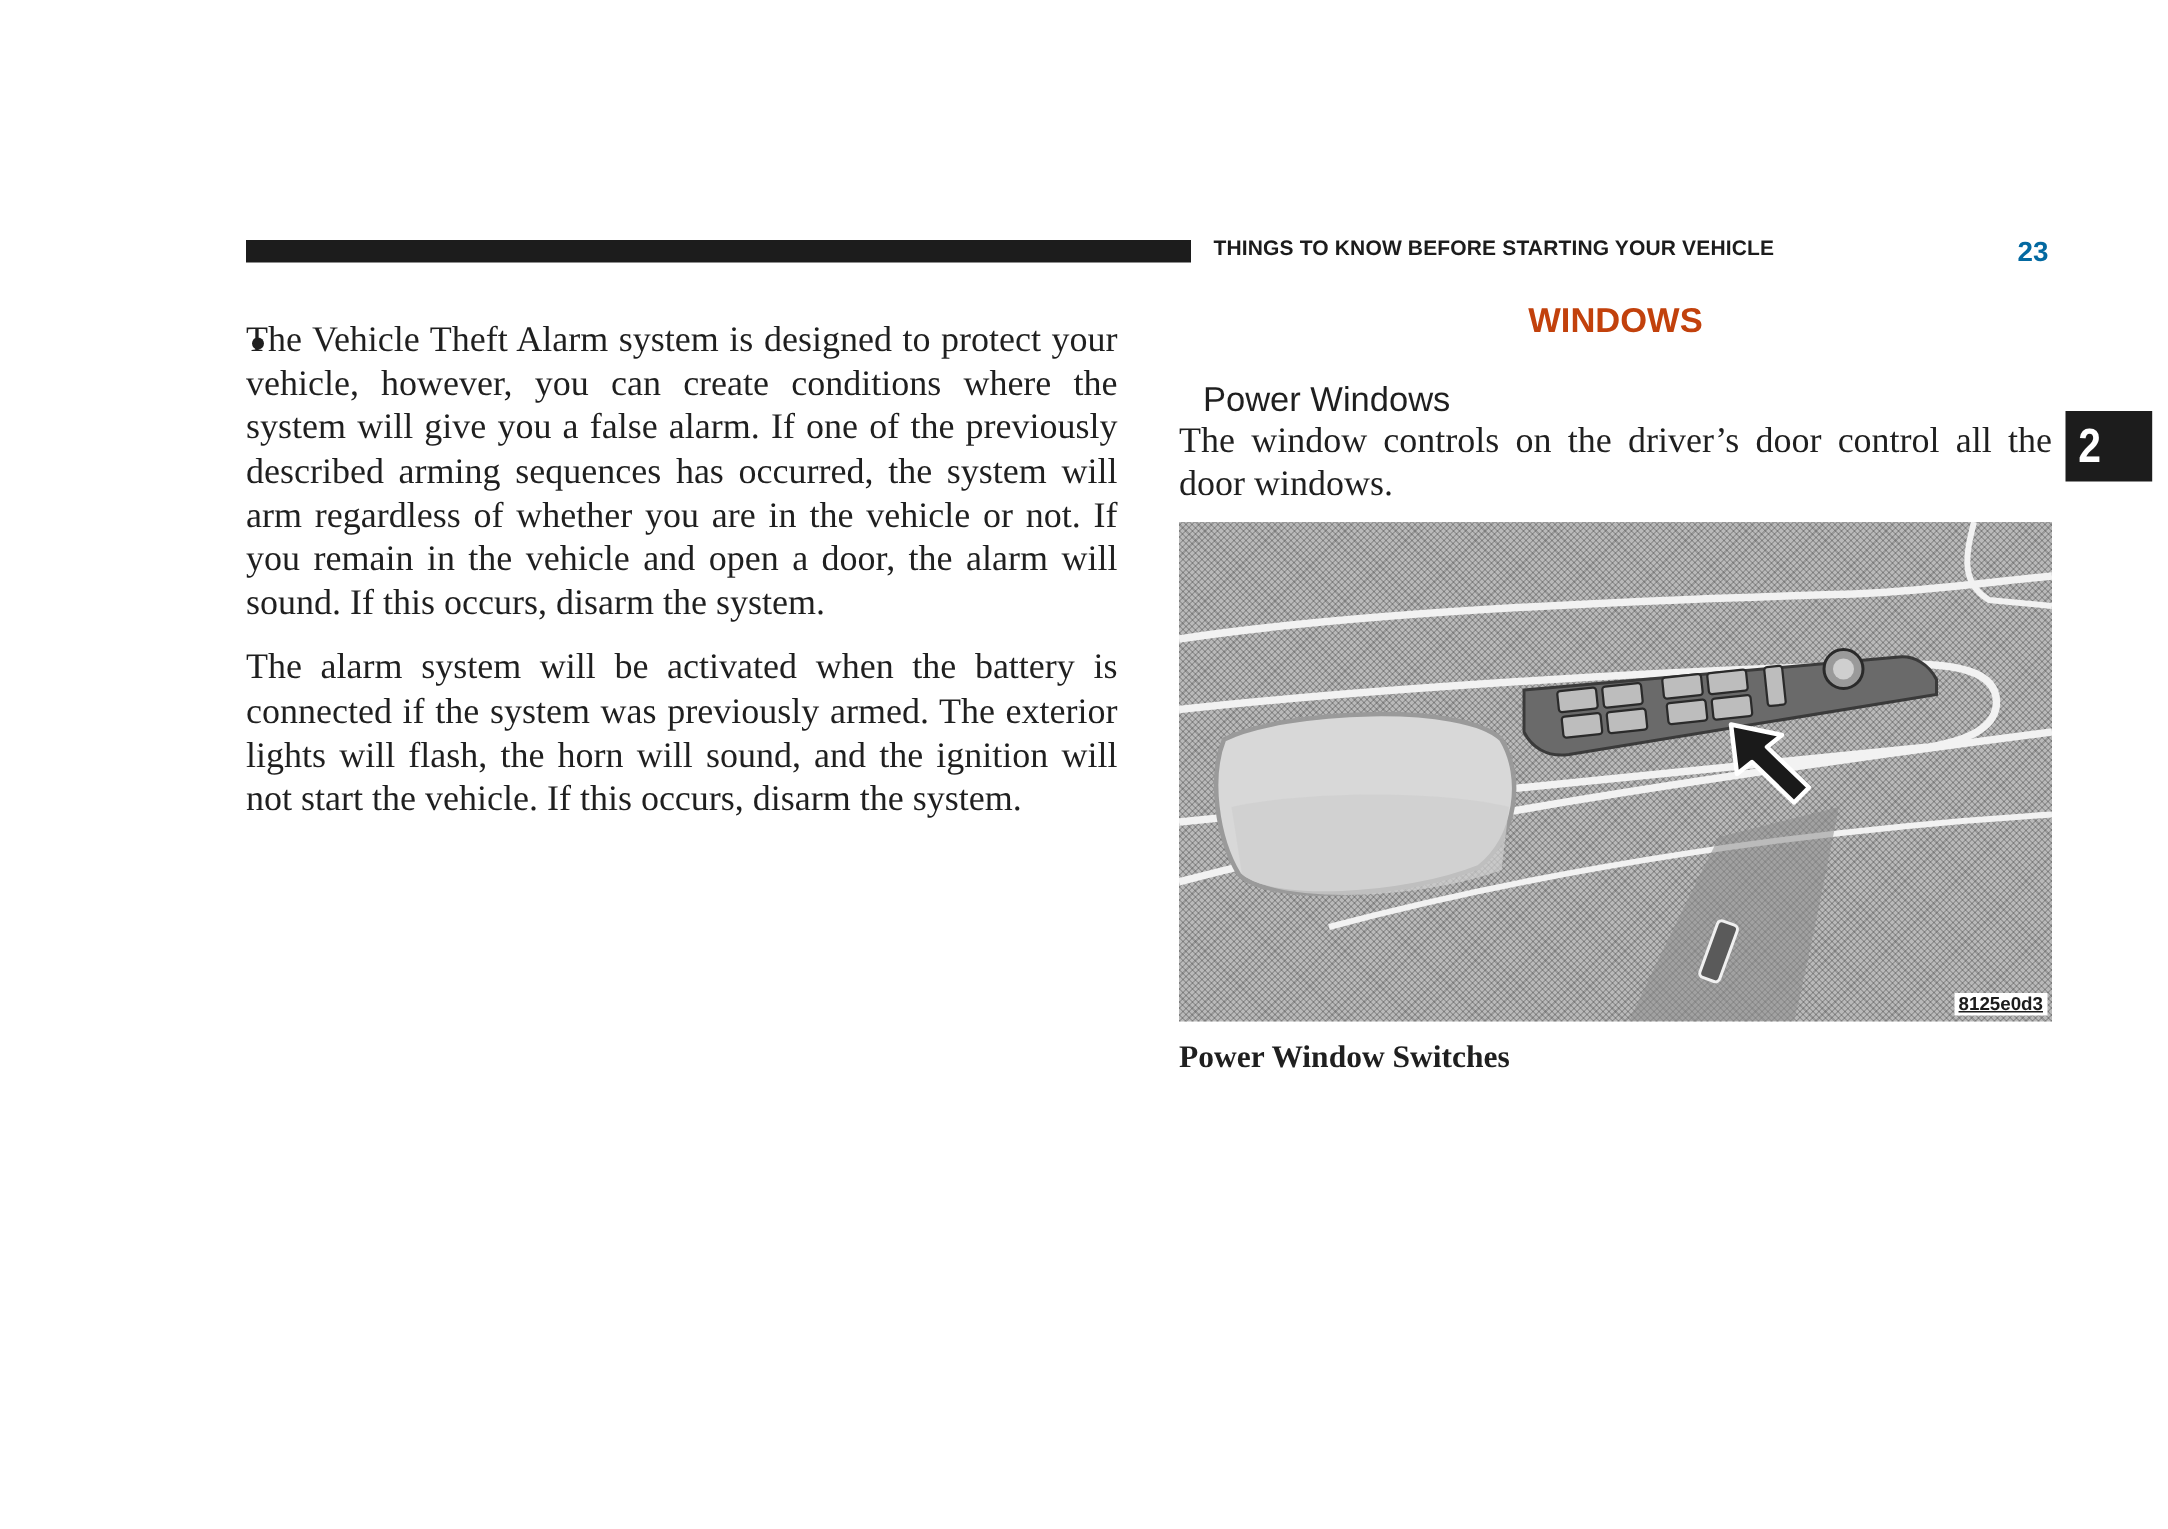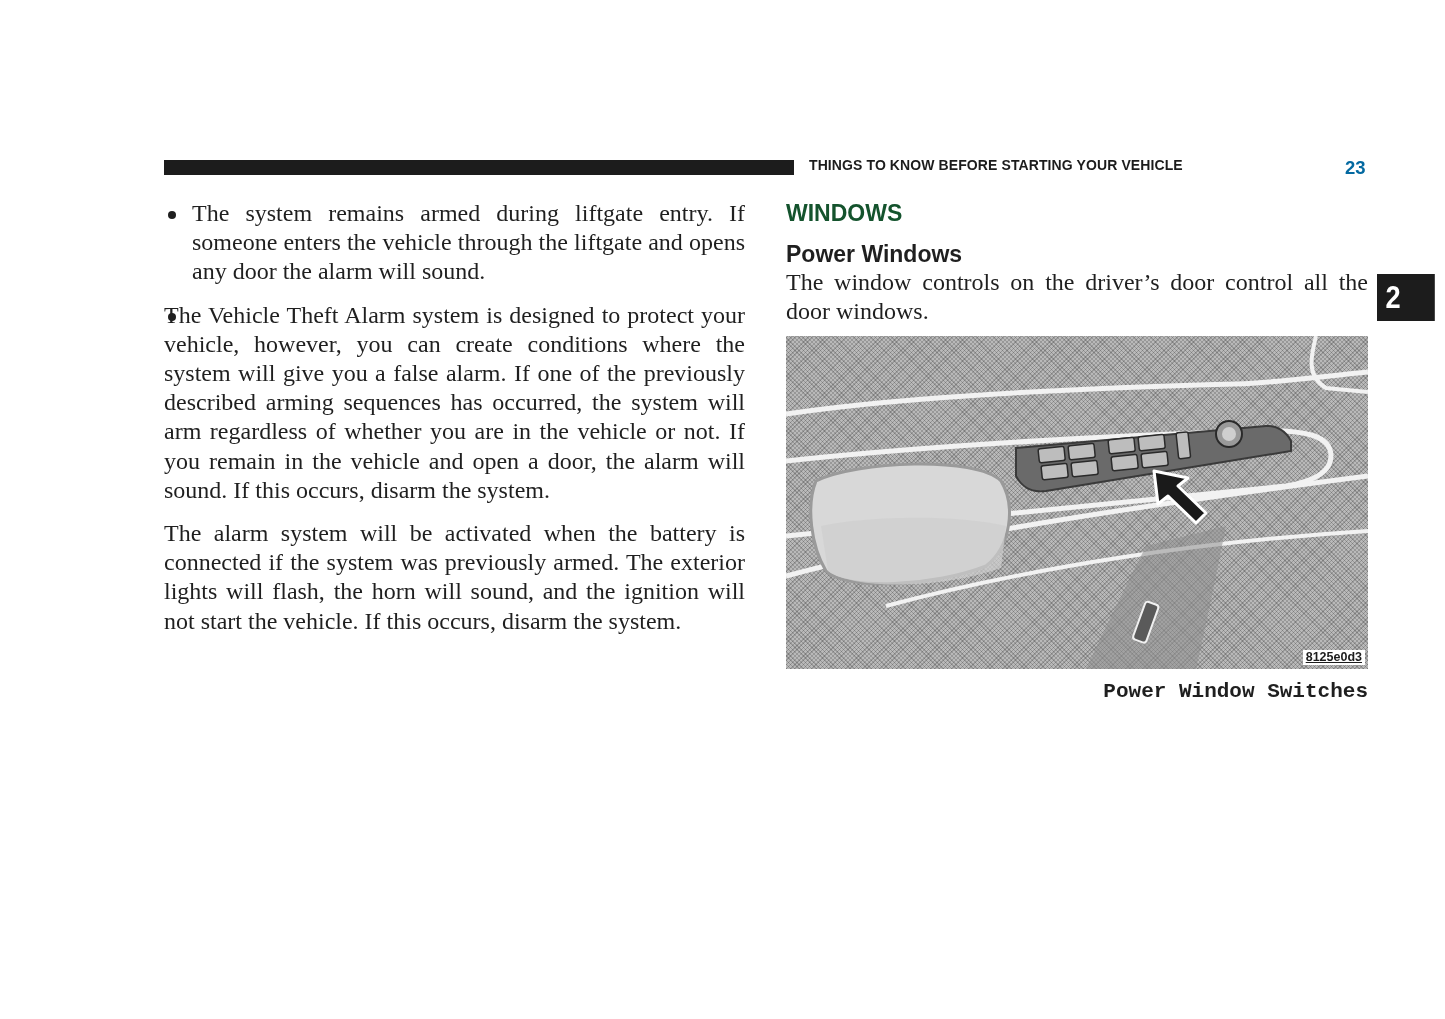--- a/index.html
+++ b/index.html
@@ -99,29 +99,30 @@
     .para {
       margin: 0 0 14px 0;
       text-align: justify;
       text-align-last: left;
     }
     .h-section {
       font-family: "Liberation Sans", sans-serif;
       font-weight: bold;
       font-size: 23px;
       line-height: 30px;
-      margin: 0 0 12px 0;
-      color: #14532d;
+      margin: 0 0 24px 0;
+      color: #c2410c;
+      text-align: center;
     }
     .h-sub {
       font-family: "Liberation Sans", sans-serif;
-      font-weight: bold;
+      font-weight: normal;
       font-size: 23px;
       line-height: 28px;
-      margin: 0 0 0 0;
+      margin: 0 0 0 16px;
       color: #1f1f1f;
     }
     .figure {
       position: relative;
       width: 582px;
       height: 333px;
       margin-top: 10px;
       background-color: #b9b9b9;
       background-image:
         repeating-linear-gradient(45deg, rgba(0,0,0,0.18) 0 1px, transparent 1px 3px),
@@ -140,43 +141,39 @@
       background: #ffffff;
       font-family: "Liberation Sans", sans-serif;
       font-weight: bold;
       font-size: 12.5px;
       line-height: 15px;
       padding: 0 3px;
       color: #1c1c1c;
       text-decoration: underline;
     }
     .caption {
-      text-align: right;
-      font-family: Liberation Mono, monospace;
+      text-align: left;
+      font-family: Liberation Serif, serif;
       font-weight: bold;
       font-size: 21px;
       line-height: 26px;
       margin: 10px 0 5px 0;
     }
   </style>
 </head>
 <body>
 
 <div class="header-bar"></div>
 <div class="header-title">THINGS TO KNOW BEFORE STARTING YOUR VEHICLE</div>
 <div class="header-page">23</div>
 
 <div class="chapter-tab">2</div>
 
 <div class="col col-left">
   <ul class="bullet-list">
-    <li class="bullet-item">
-      <span class="bullet-dot"></span>
-      <span>The system remains armed during liftgate entry. If someone enters the vehicle through the liftgate and opens any door the alarm will sound.</span>
-    </li>
     <li class="bullet-item">
       <span class="bullet-dot"></span>
     </li>
   </ul>
   <p class="para">The Vehicle Theft Alarm system is designed to protect your vehicle, however, you can create conditions where the system will give you a false alarm. If one of the previously described arming sequences has occurred, the system will arm regardless of whether you are in the vehicle or not. If you remain in the vehicle and open a door, the alarm will sound. If this occurs, disarm the system.</p>
   <p class="para">The alarm system will be activated when the battery is connected if the system was previously armed. The exterior lights will flash, the horn will sound, and the ignition will not start the vehicle. If this occurs, disarm the system.</p>
 </div>
 
 <div class="col col-right">
   <h2 class="h-section">WINDOWS</h2>

